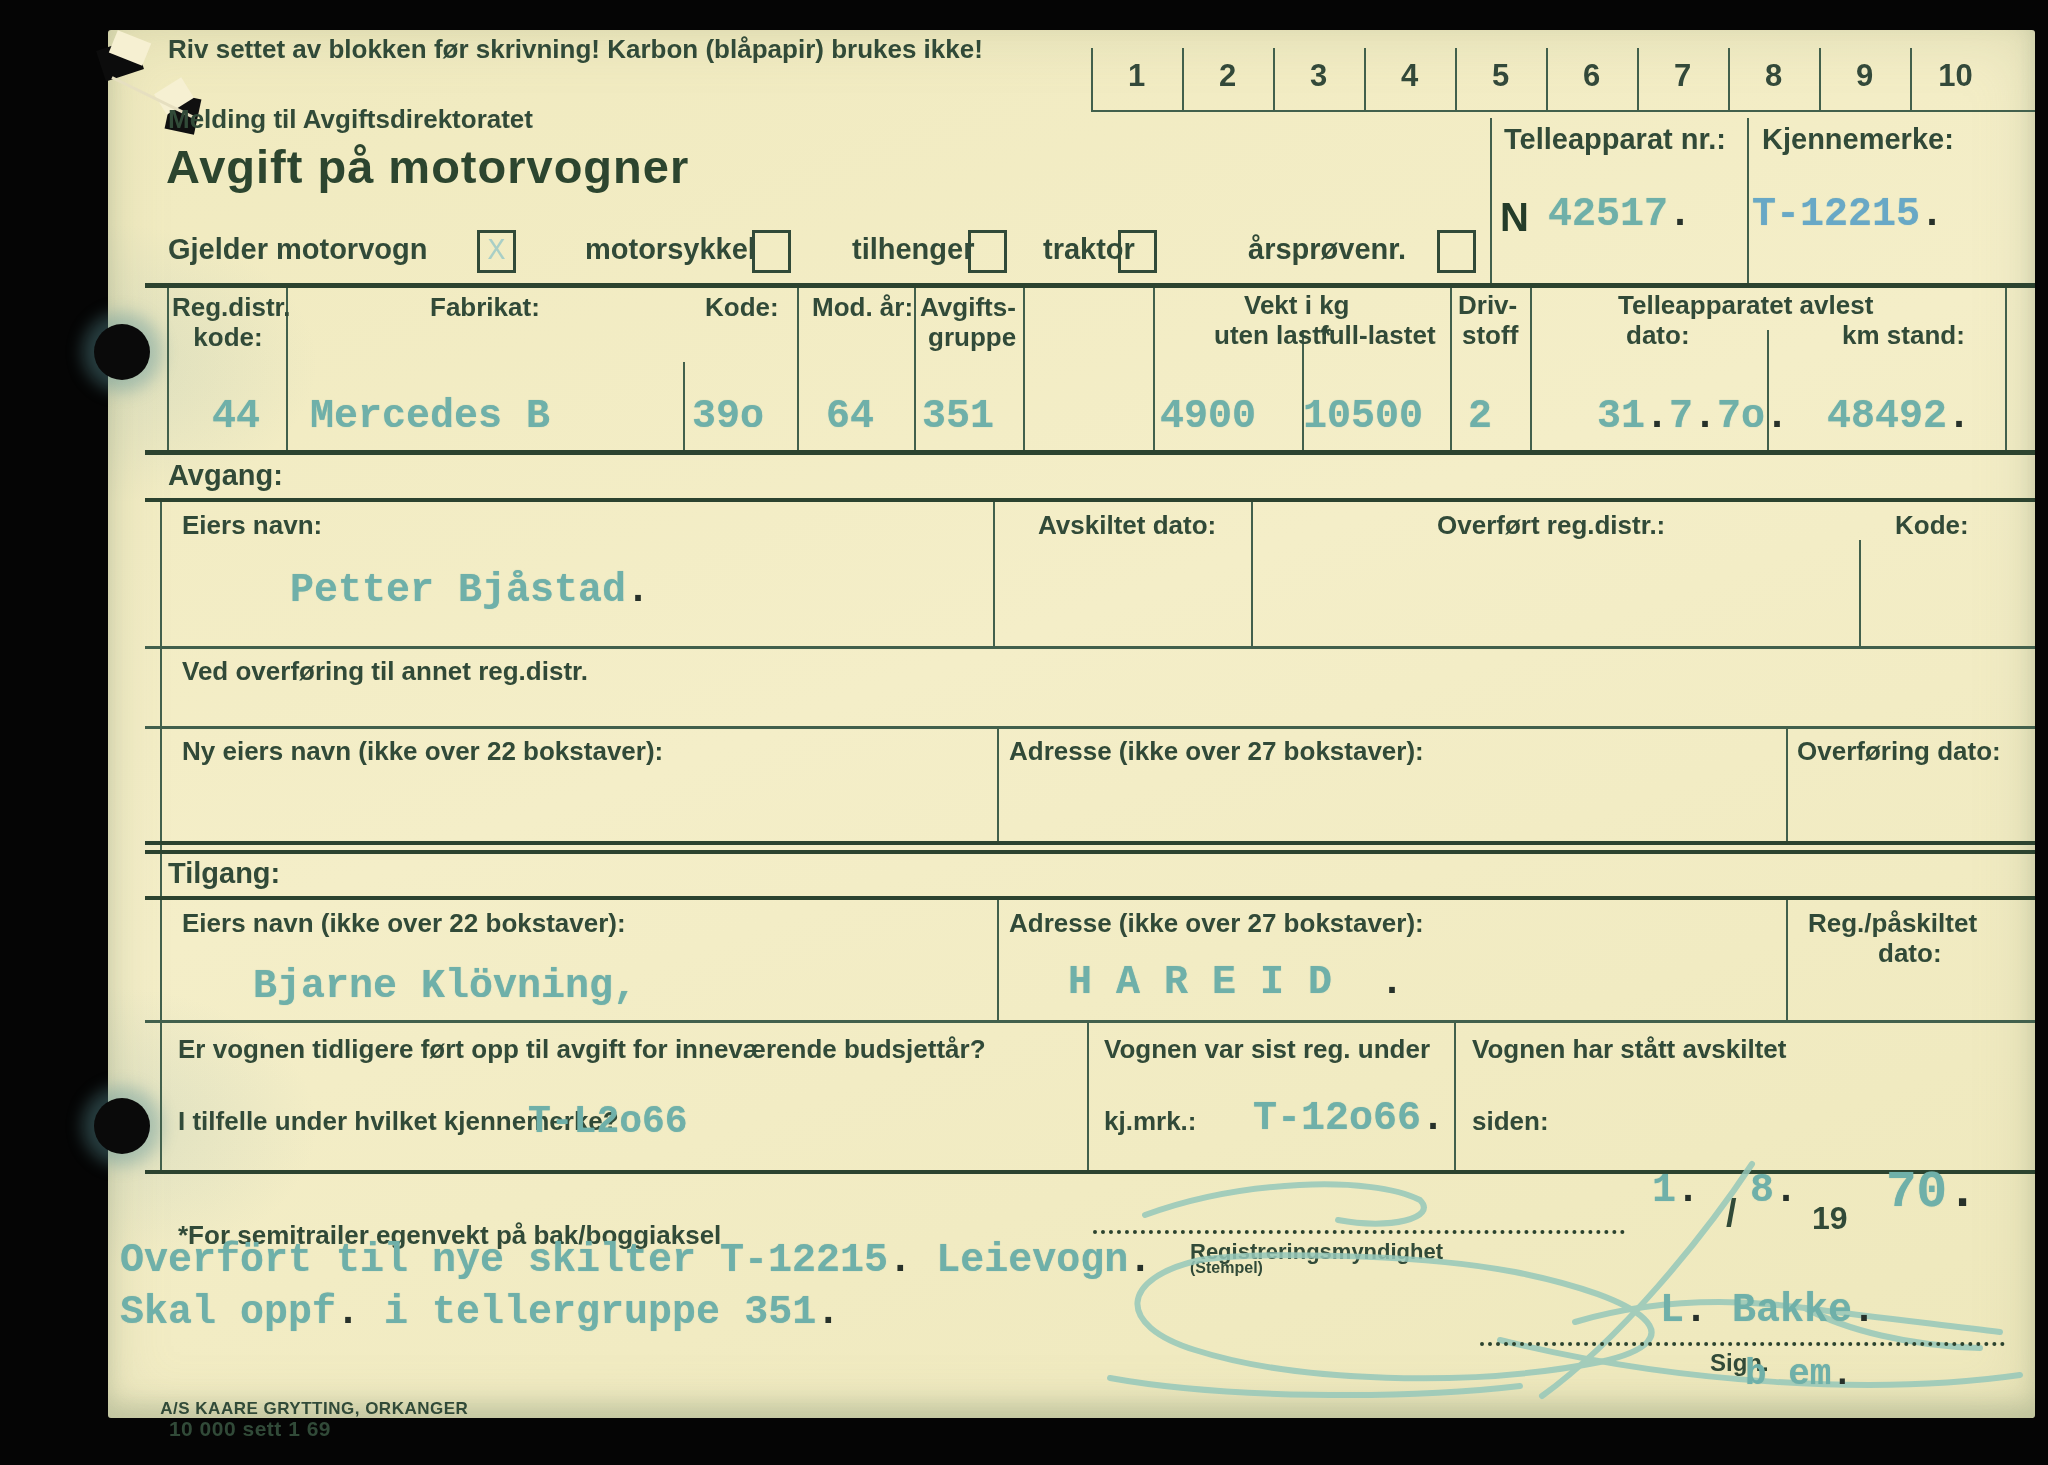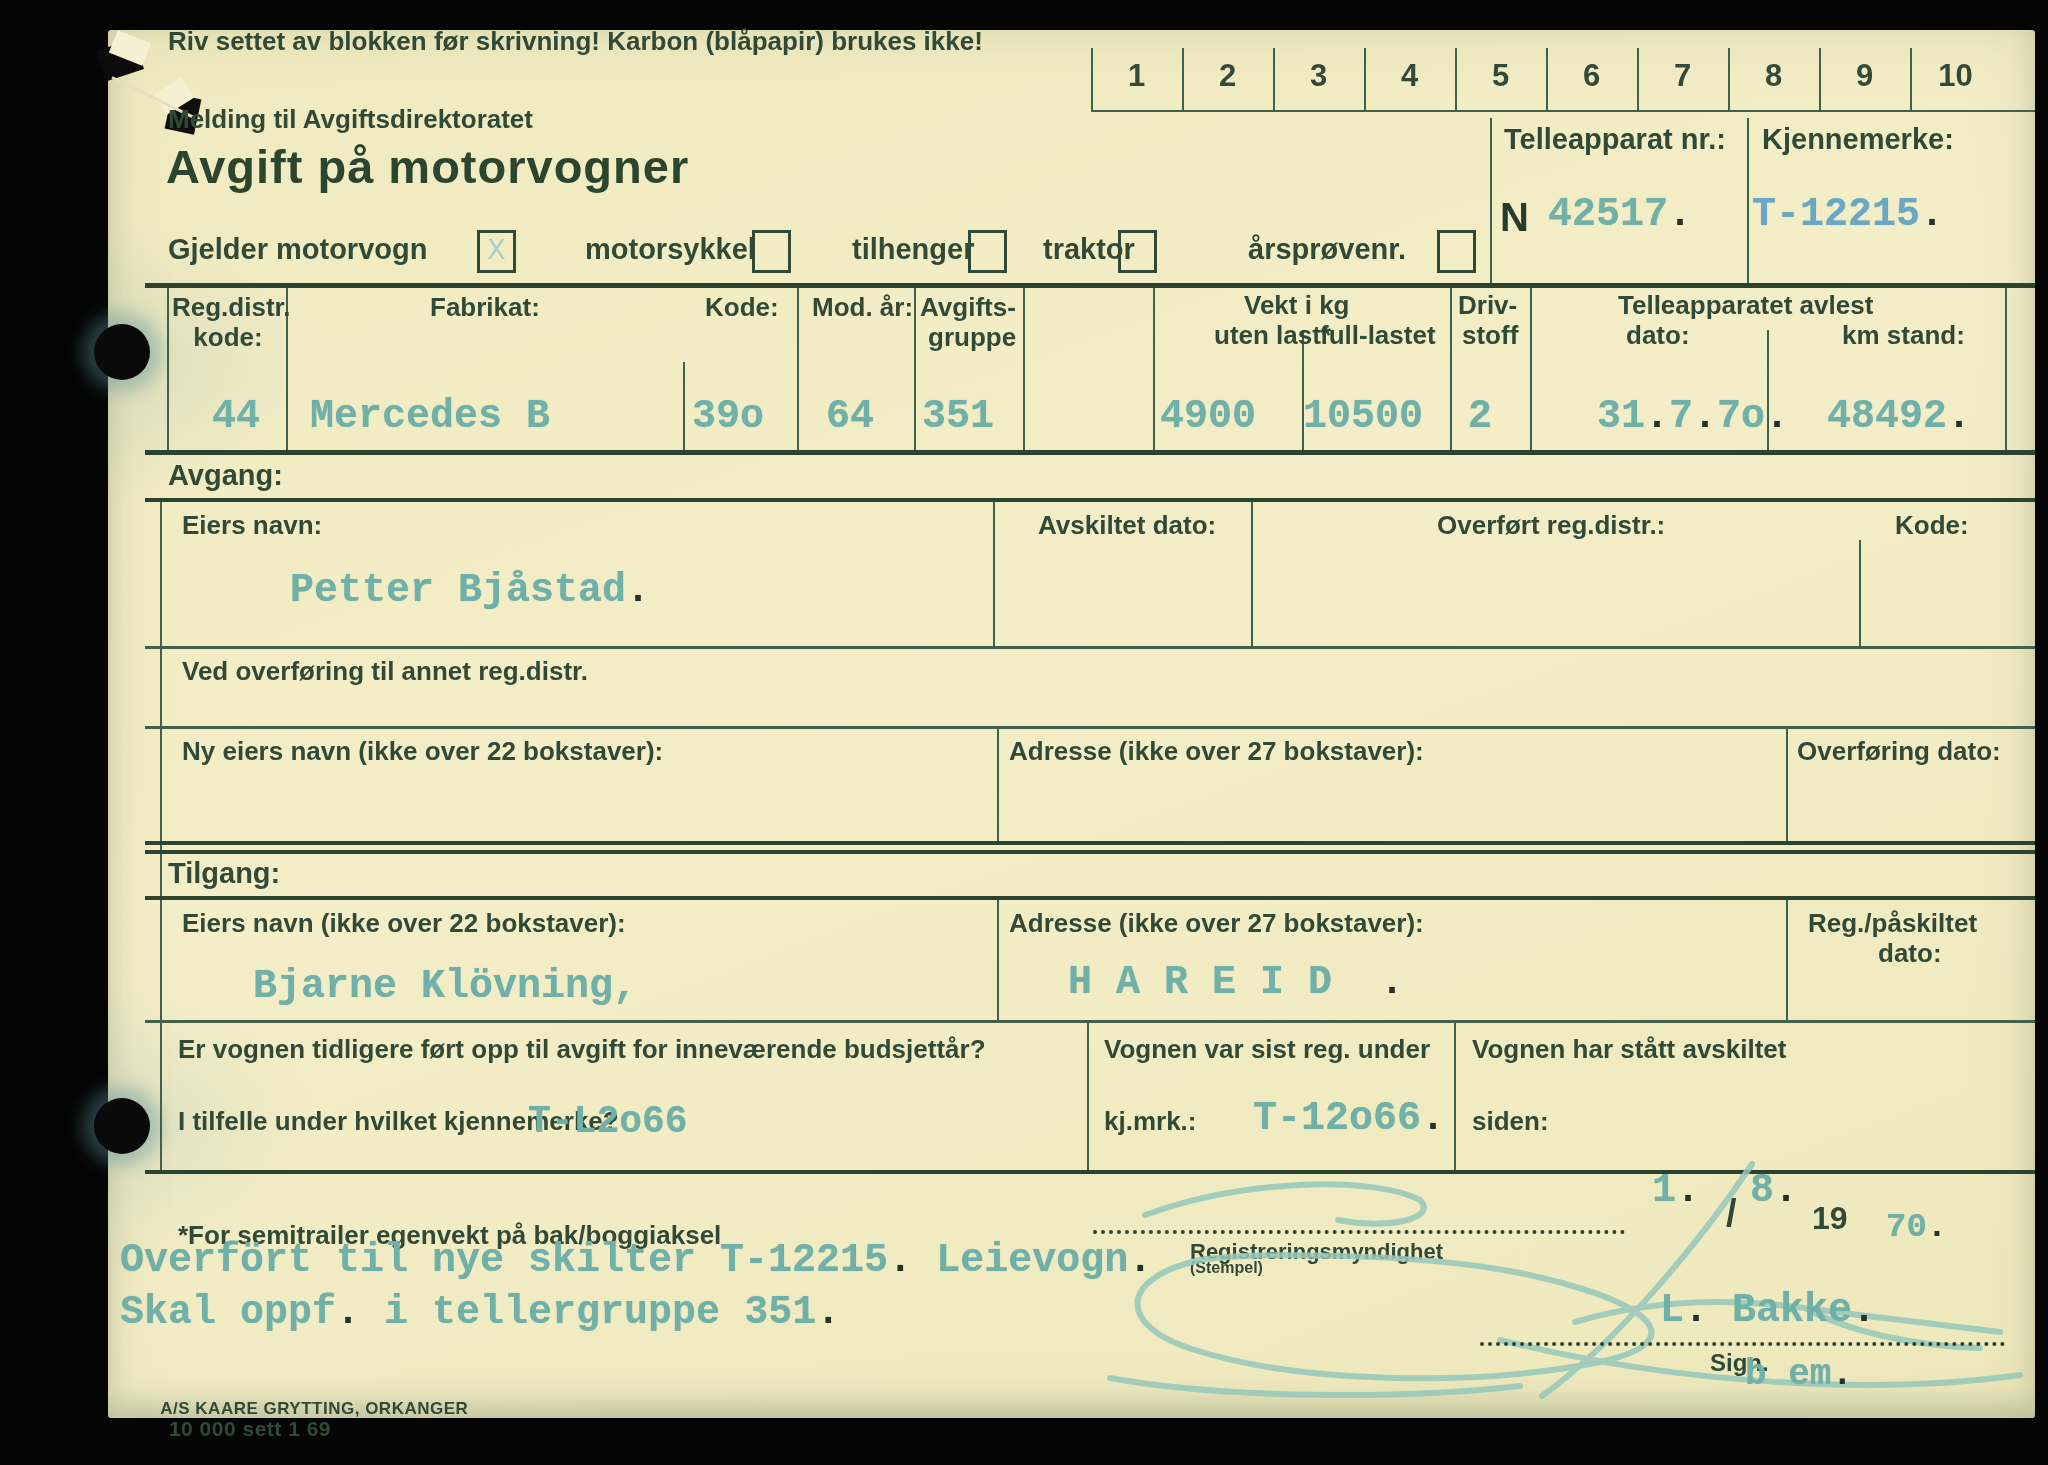--- a/index.html
+++ b/index.html
@@ -37,21 +37,21 @@
   <div id="paper"></div>
 
   <div class="hole" style="left:94px;top:324px;"></div>
   <div class="hole" style="left:94px;top:1098px;"></div>
   <div style="position:absolute;left:100px;top:44px;width:40px;height:32px;background:#0c0c0c;transform:rotate(-18deg);"></div>
   <div style="position:absolute;left:112px;top:36px;width:36px;height:24px;background:#f6f0d2;transform:rotate(22deg);"></div>
   <div style="position:absolute;left:168px;top:96px;width:30px;height:36px;background:#101010;transform:rotate(12deg);"></div>
   <div style="position:absolute;left:158px;top:84px;width:32px;height:24px;background:#f6f0d2;transform:rotate(-32deg);"></div>
   <div style="position:absolute;left:112px;top:76px;width:92px;height:3px;background:#e6dfc0;transform:rotate(26deg);transform-origin:left;"></div>
 
-  <div class="lbl" style="left:168px;top:28px;">Riv settet av blokken før skrivning! Karbon (blåpapir) brukes ikke!</div>
+  <div class="lbl" style="left:168px;top:36px;">Riv settet av blokken før skrivning! Karbon (blåpapir) brukes ikke!</div>
   <div class="lbl" style="left:168px;top:106px;">Melding til Avgiftsdirektoratet</div>
   <div class="lbl" style="left:166px;top:142px;font-size:47px;color:#2c452f;letter-spacing:1px;">Avgift på motorvogner</div>
 
   <div class="num" style="left:1091px;top:58px;">1</div>
   <div class="num" style="left:1182px;top:58px;">2</div>
   <div class="num" style="left:1273px;top:58px;">3</div>
   <div class="num" style="left:1364px;top:58px;">4</div>
   <div class="num" style="left:1455px;top:58px;">5</div>
   <div class="num" style="left:1546px;top:58px;">6</div>
   <div class="num" style="left:1637px;top:58px;">7</div>
@@ -186,21 +186,21 @@
   <div class="typed" style="left:120px;top:1290px;">Skal oppf<span class="ink">.</span> i tellergruppe 351<span class="ink">.</span></div>
 
   <div class="dotted" style="left:1093px;top:1230px;width:532px;"></div>
   <div class="lbl center" style="left:1190px;top:1240px;width:300px;font-size:22px;">Registreringsmyndighet</div>
   <div class="lbl center" style="left:1190px;top:1260px;width:300px;font-size:16px;">(Stempel)</div>
 
   <div class="typed" style="left:1652px;top:1168px;">1<span class="ink">.</span></div>
   <div class="typed" style="left:1750px;top:1168px;">8<span class="ink">.</span></div>
   <div class="lbl" style="left:1726px;top:1194px;font-size:38px;">/</div>
   <div class="lbl" style="left:1812px;top:1202px;font-size:32px;">19</div>
-  <div class="typed" style="left:1886px;top:1208px;font-size:34px;">70<span class="ink">.</span></div>
+  <div class="typed" style="left:1886px;top:1164px;font-size:51px;">70<span class="ink">.</span></div>
 
   <svg width="970" height="252" viewBox="0 0 970 252" style="left:1080px;top:1150px;">
     <g fill="none" stroke="#96c8ba" stroke-width="6" stroke-linecap="round" opacity="0.85">
       <path d="M65,65 C160,30 290,25 340,50 C358,68 310,80 258,70"></path>
       <path d="M672,14 C625,85 540,190 462,246"></path>
       <path d="M120,110 C40,128 35,175 115,200 C215,232 390,238 520,212 C620,190 565,148 435,122 C335,103 170,102 120,110"></path>
       <path d="M495,172 C570,150 650,148 725,158 C800,168 865,175 920,182"></path>
       <path d="M725,158 C765,180 830,196 900,198"></path>
       <path d="M30,228 C140,248 320,250 440,236"></path>
       <path d="M420,190 C600,235 800,245 940,225"></path>

